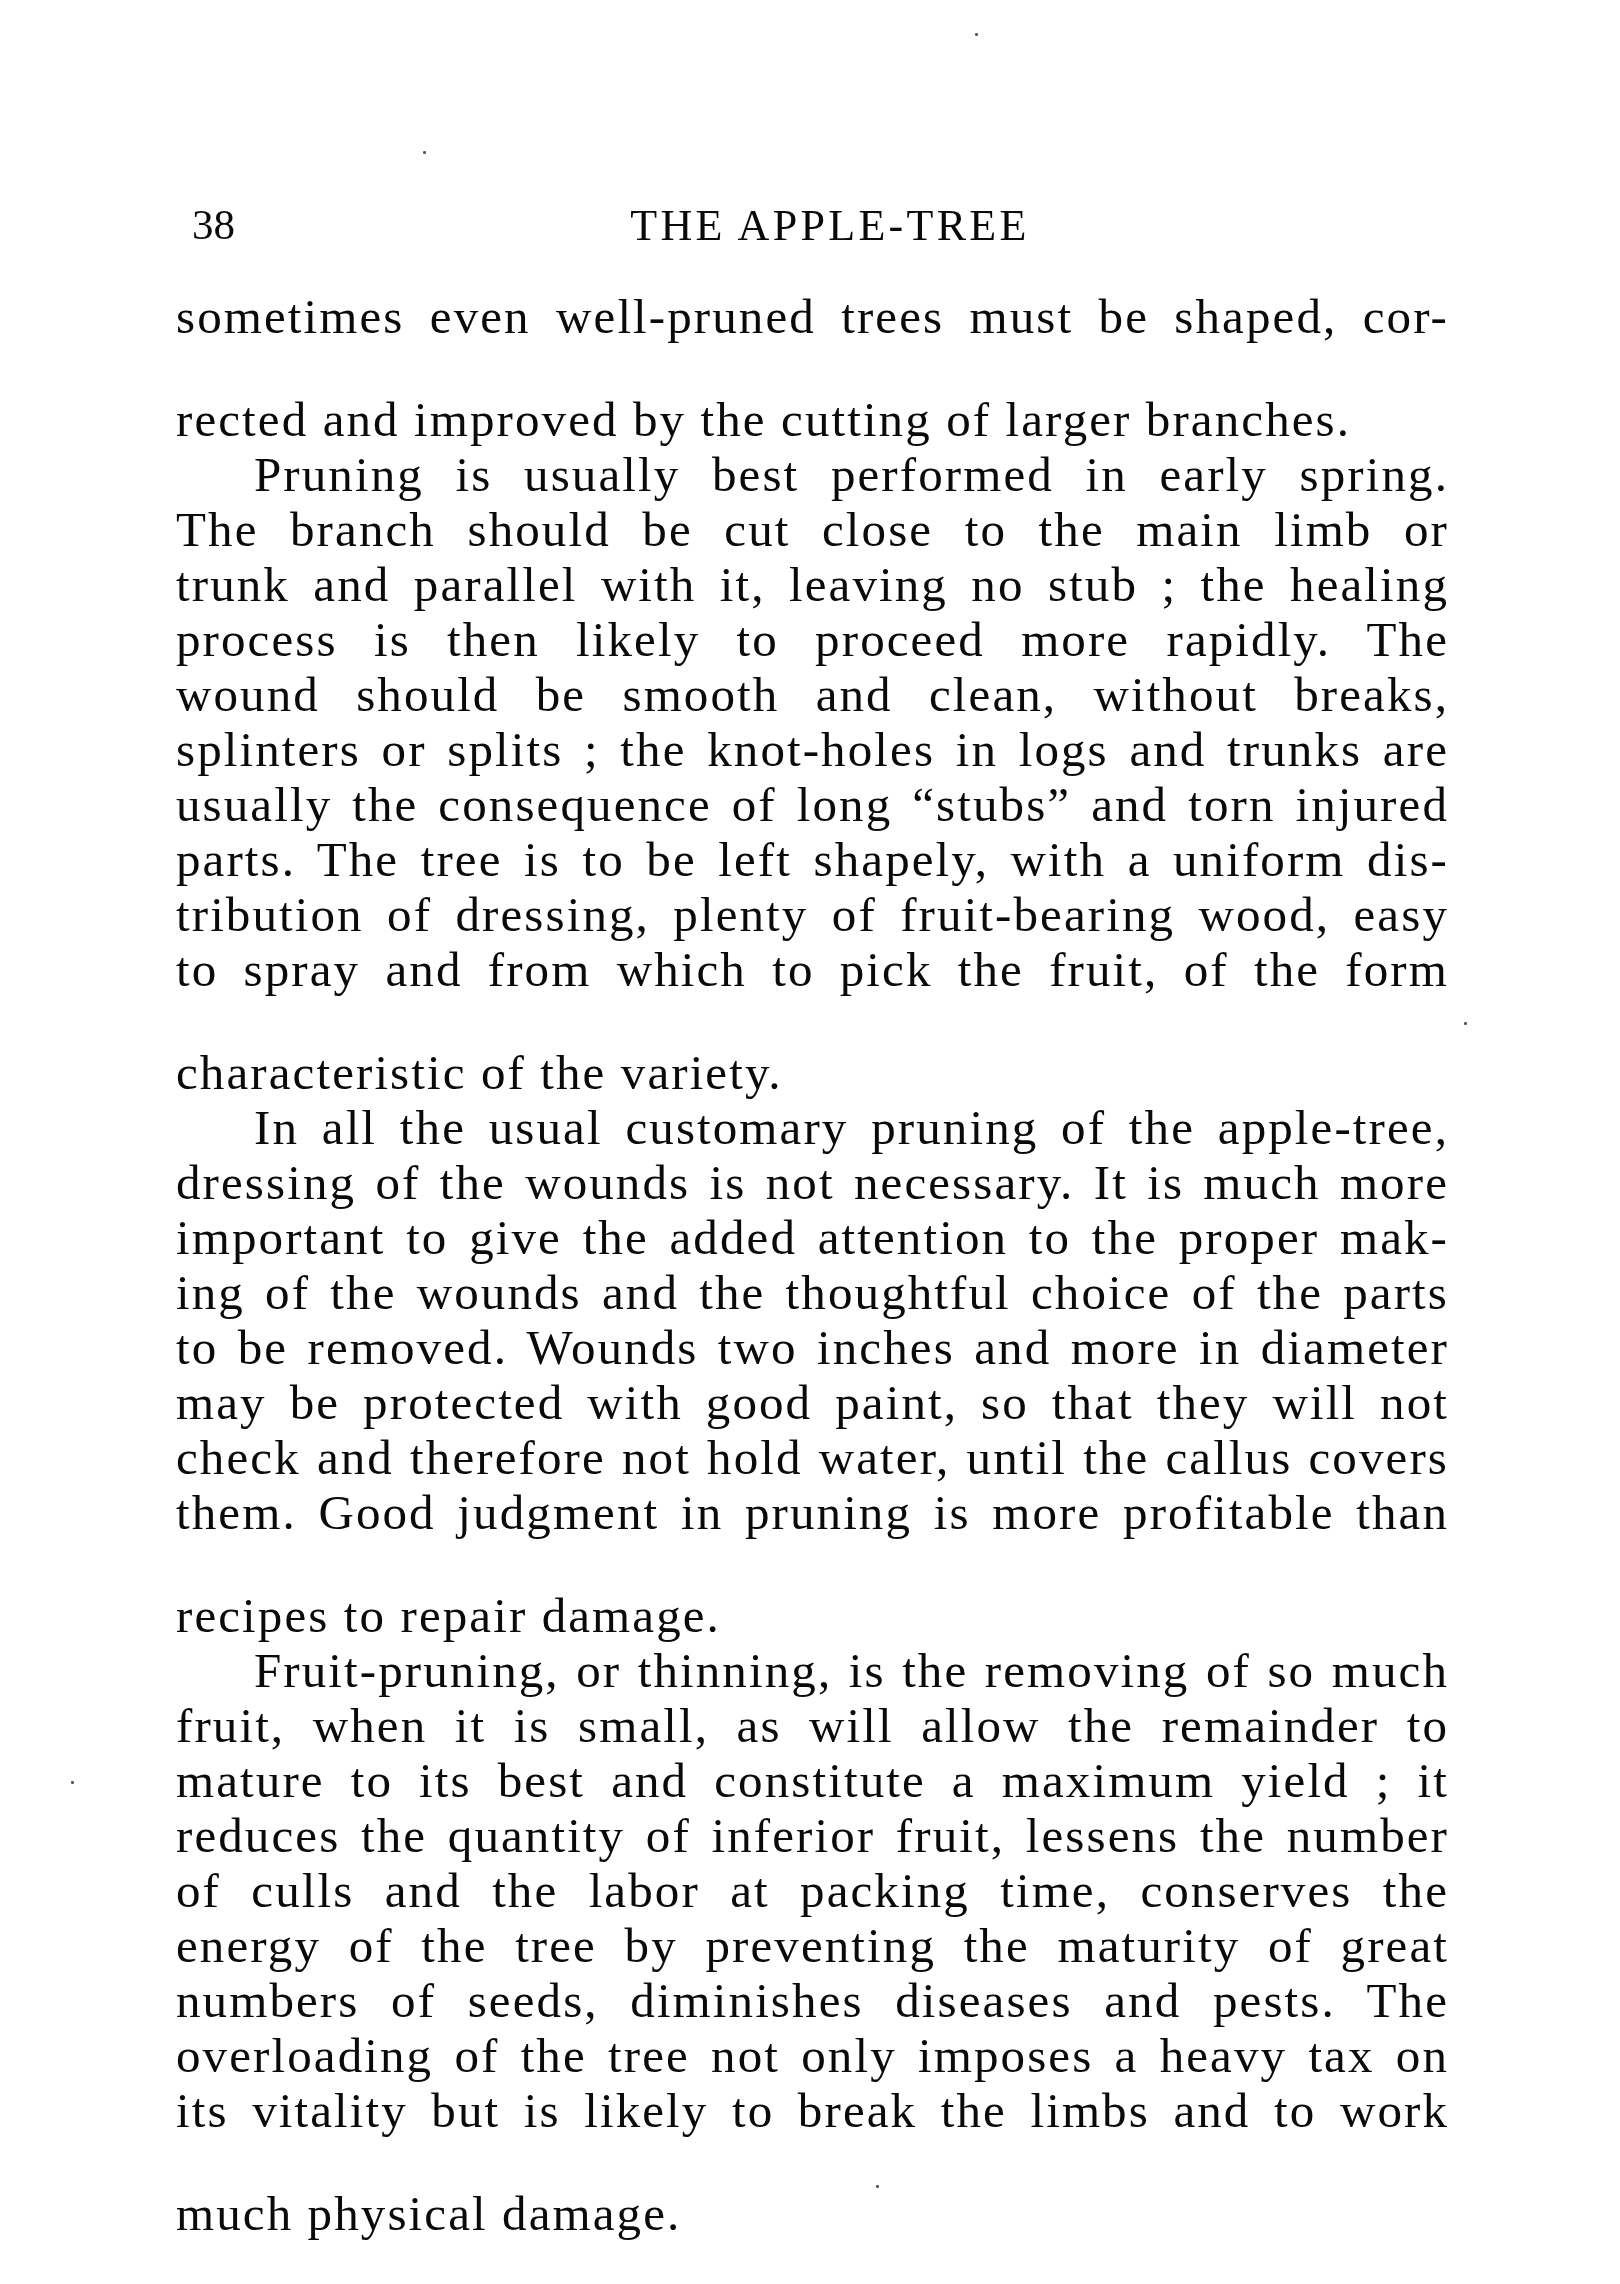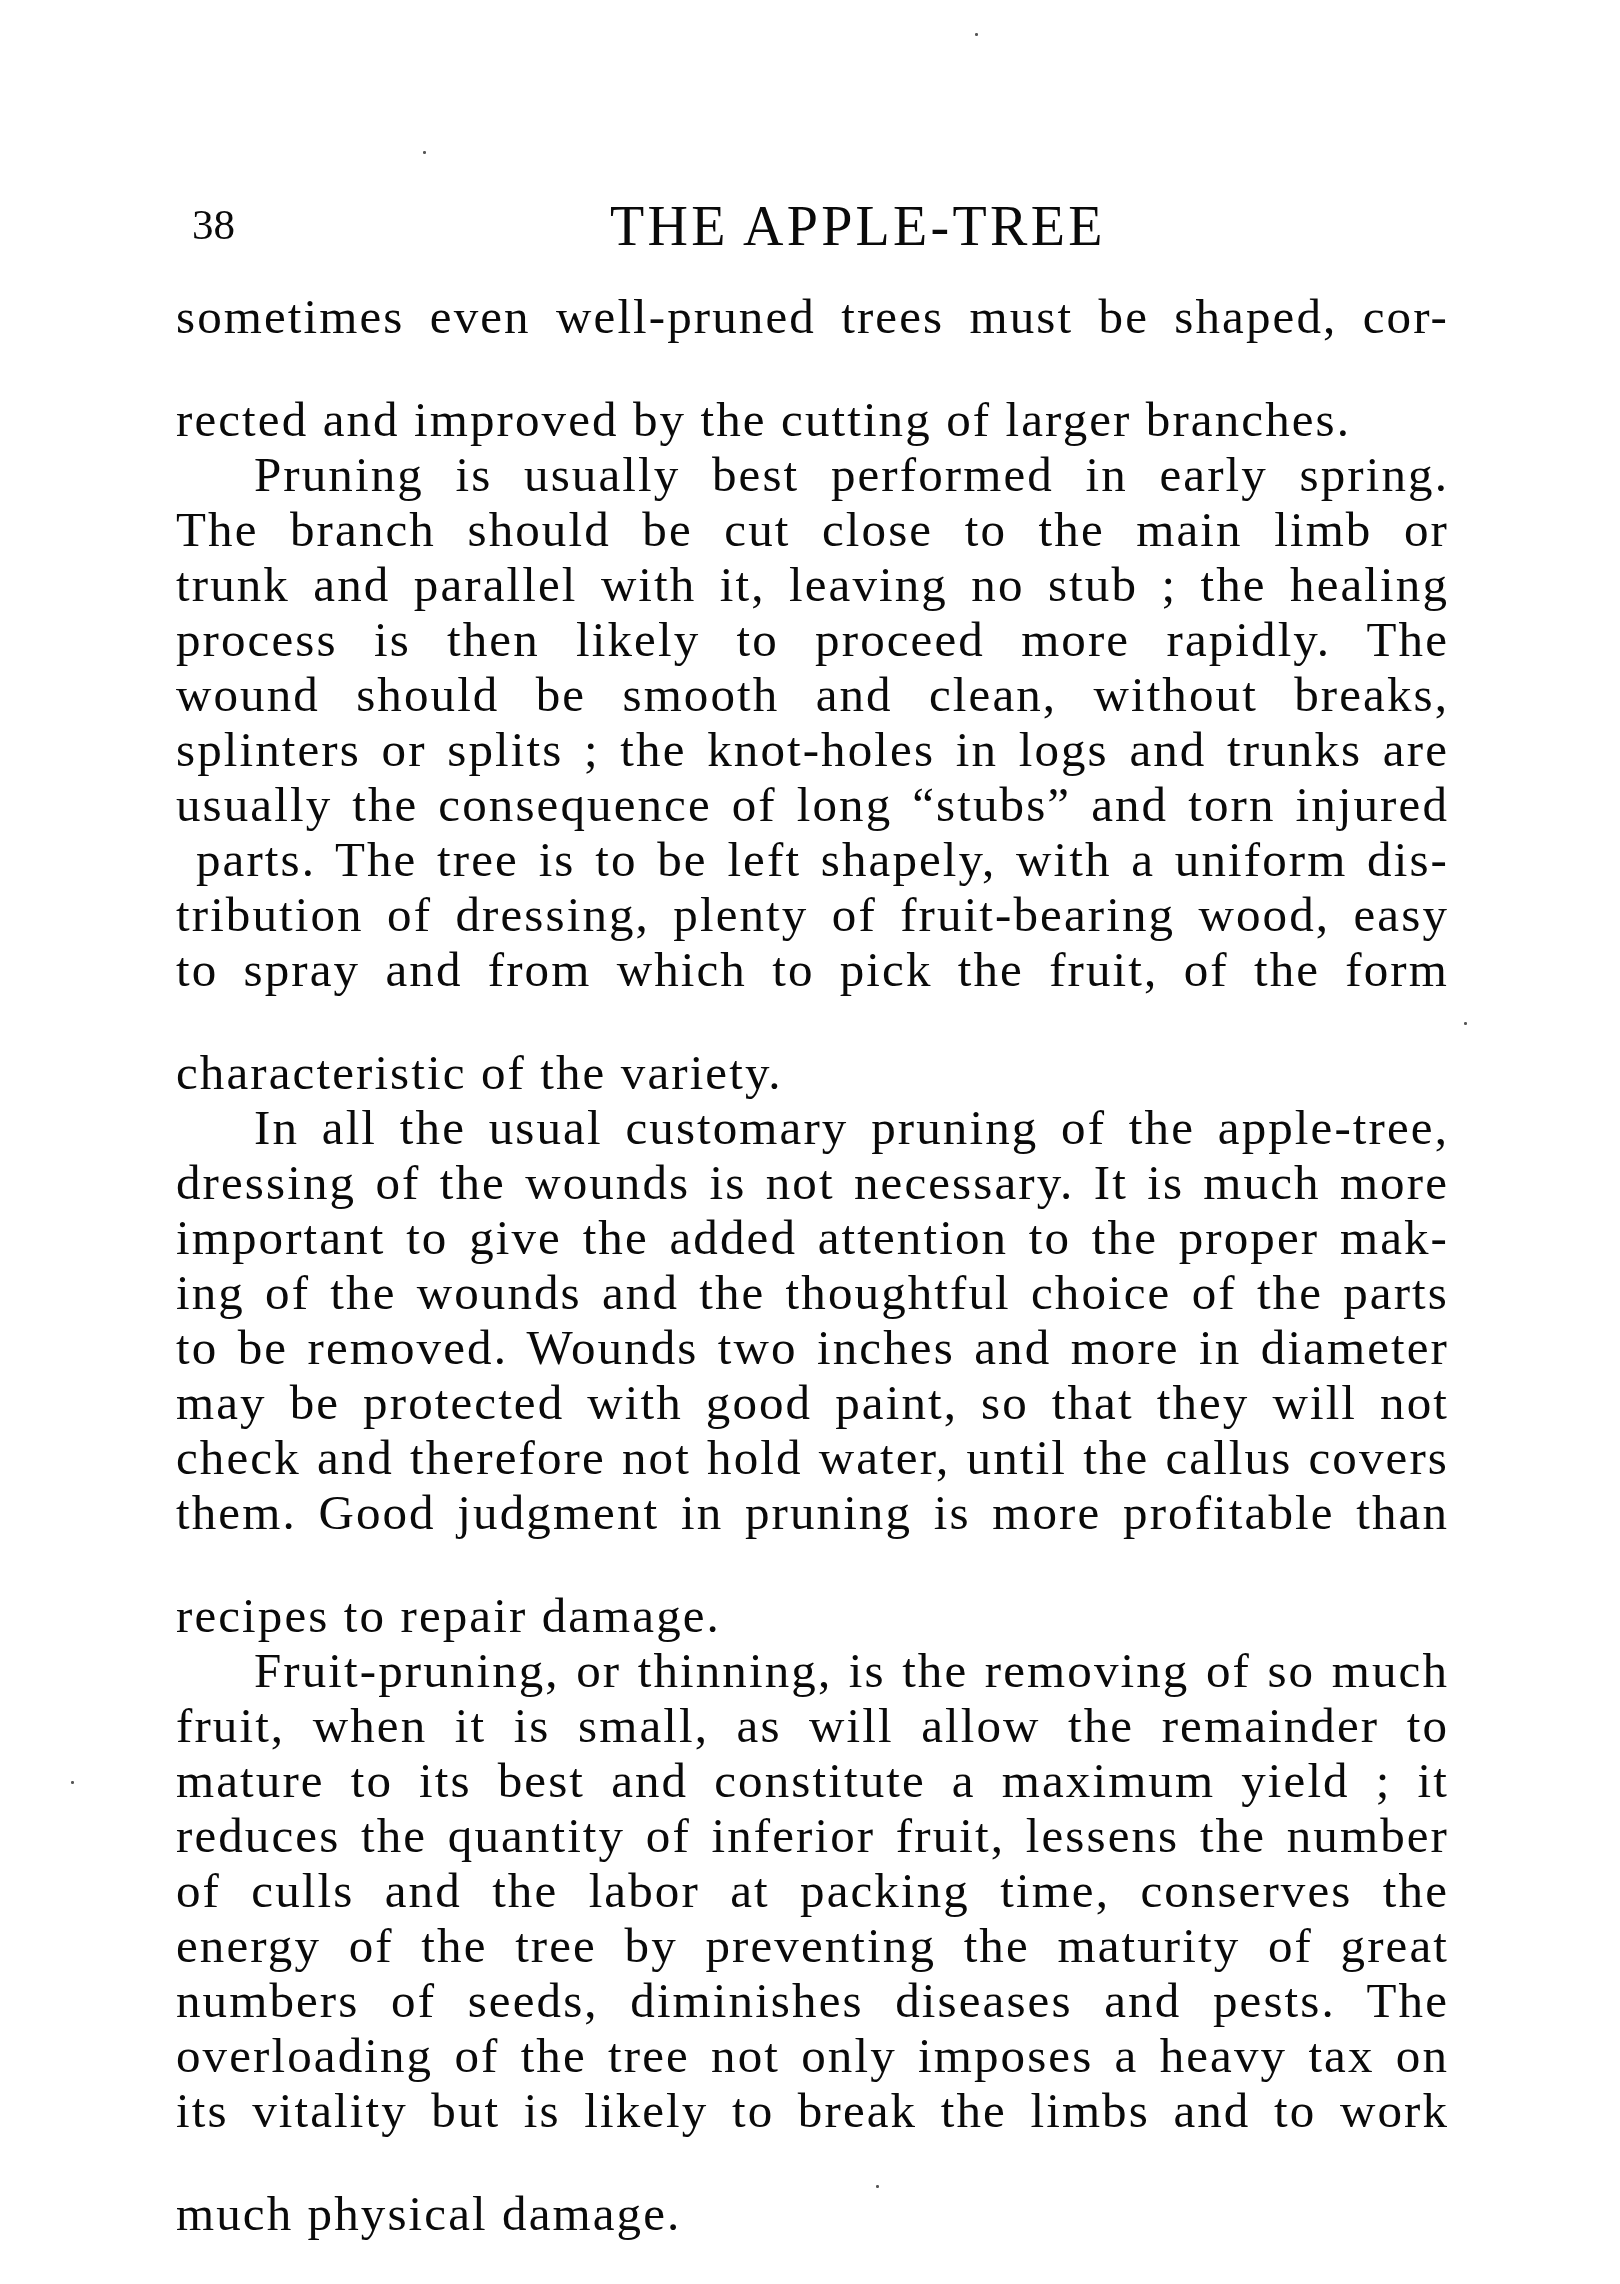--- a/index.html
+++ b/index.html
@@ -35,21 +35,21 @@
     font-size: 43px;
     line-height: 43px;
     letter-spacing: 0px;
     white-space: nowrap;
   }
   .running-title {
     position: absolute;
     left: 610px;
     width: 440px;
     top: 204px;
-    font-size: 56px;
+    font-size: 44px;
     line-height: 44px;
     letter-spacing: 3.3px;
     text-align: center;
     white-space: nowrap;
   }
   .body-text {
     position: absolute;
     left: 176px;
     top: 289px;
     width: 1273px;
@@ -99,21 +99,21 @@
     </div>
 
     <div class="paragraph">
       <span class="line indent" style="white-space: normal; word-break: keep-all;">Pruning is usually best performed in early spring.</span>
       <span class="line" style="white-space: normal; word-break: keep-all;">The branch should be cut close to the main limb or</span>
       <span class="line" style="white-space: normal; word-break: keep-all;">trunk and parallel with it, leaving no stub ; the healing</span>
       <span class="line" style="white-space: normal; word-break: keep-all;">process is then likely to proceed more rapidly.  The</span>
       <span class="line" style="white-space: normal; word-break: keep-all;">wound should be smooth and clean, without breaks,</span>
       <span class="line" style="white-space: normal; word-break: keep-all;">splinters or splits ; the knot-holes in logs and trunks are</span>
       <span class="line" style="white-space: normal; word-break: keep-all;">usually the consequence of long “stubs” and torn injured</span>
-      <span class="line" style="white-space: normal; word-break: keep-all; margin-left: 20px;">parts.  The tree is to be left shapely, with a uniform dis-</span>
+      <span class="line" style="white-space: normal; word-break: keep-all;">parts.  The tree is to be left shapely, with a uniform dis-</span>
       <span class="line" style="white-space: normal; word-break: keep-all;">tribution of dressing, plenty of fruit-bearing wood, easy</span>
       <span class="line" style="white-space: normal; word-break: keep-all;">to spray and from which to pick the fruit, of the form</span>
       <span class="line last" style="white-space: normal; word-break: keep-all;">characteristic of the variety.</span>
     </div>
 
     <div class="paragraph">
       <span class="line indent" style="white-space: normal; word-break: keep-all;">In all the usual customary pruning of the apple-tree,</span>
       <span class="line" style="white-space: normal; word-break: keep-all;">dressing of the wounds is not necessary.  It is much more</span>
       <span class="line" style="white-space: normal; word-break: keep-all;">important to give the added attention to the proper mak-</span>
       <span class="line" style="white-space: normal; word-break: keep-all;">ing of the wounds and the thoughtful choice of the parts</span>

